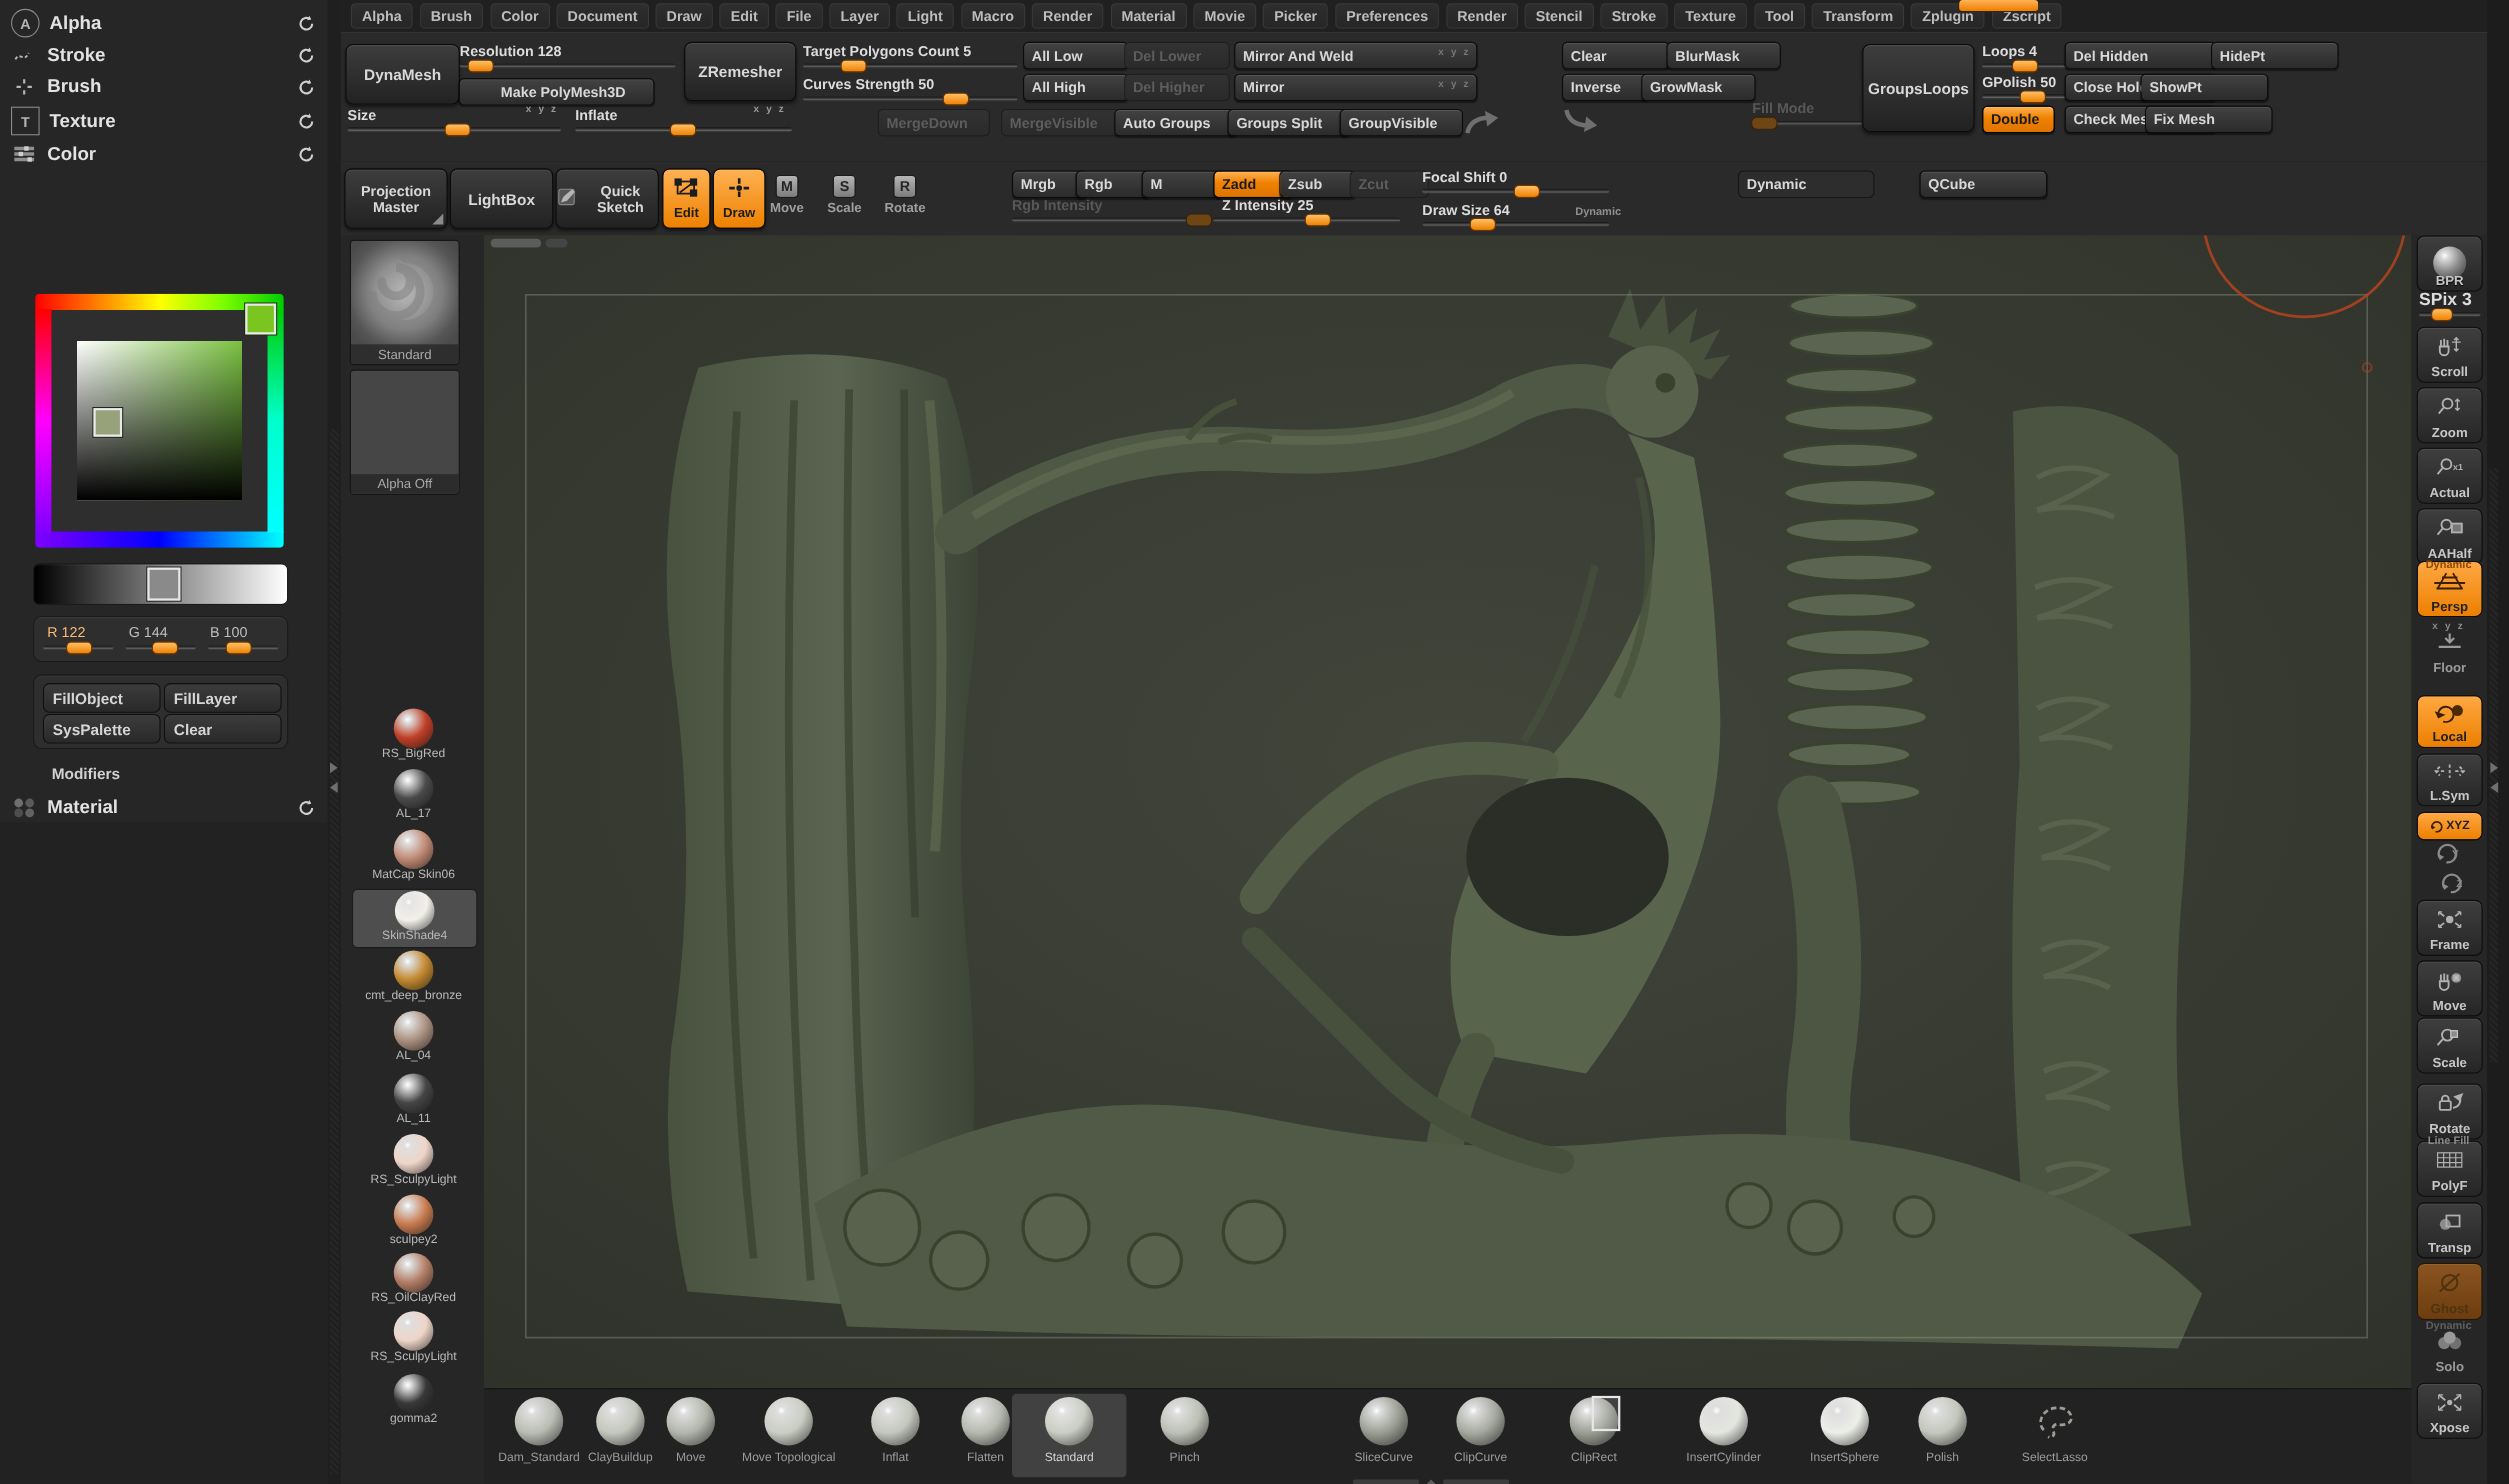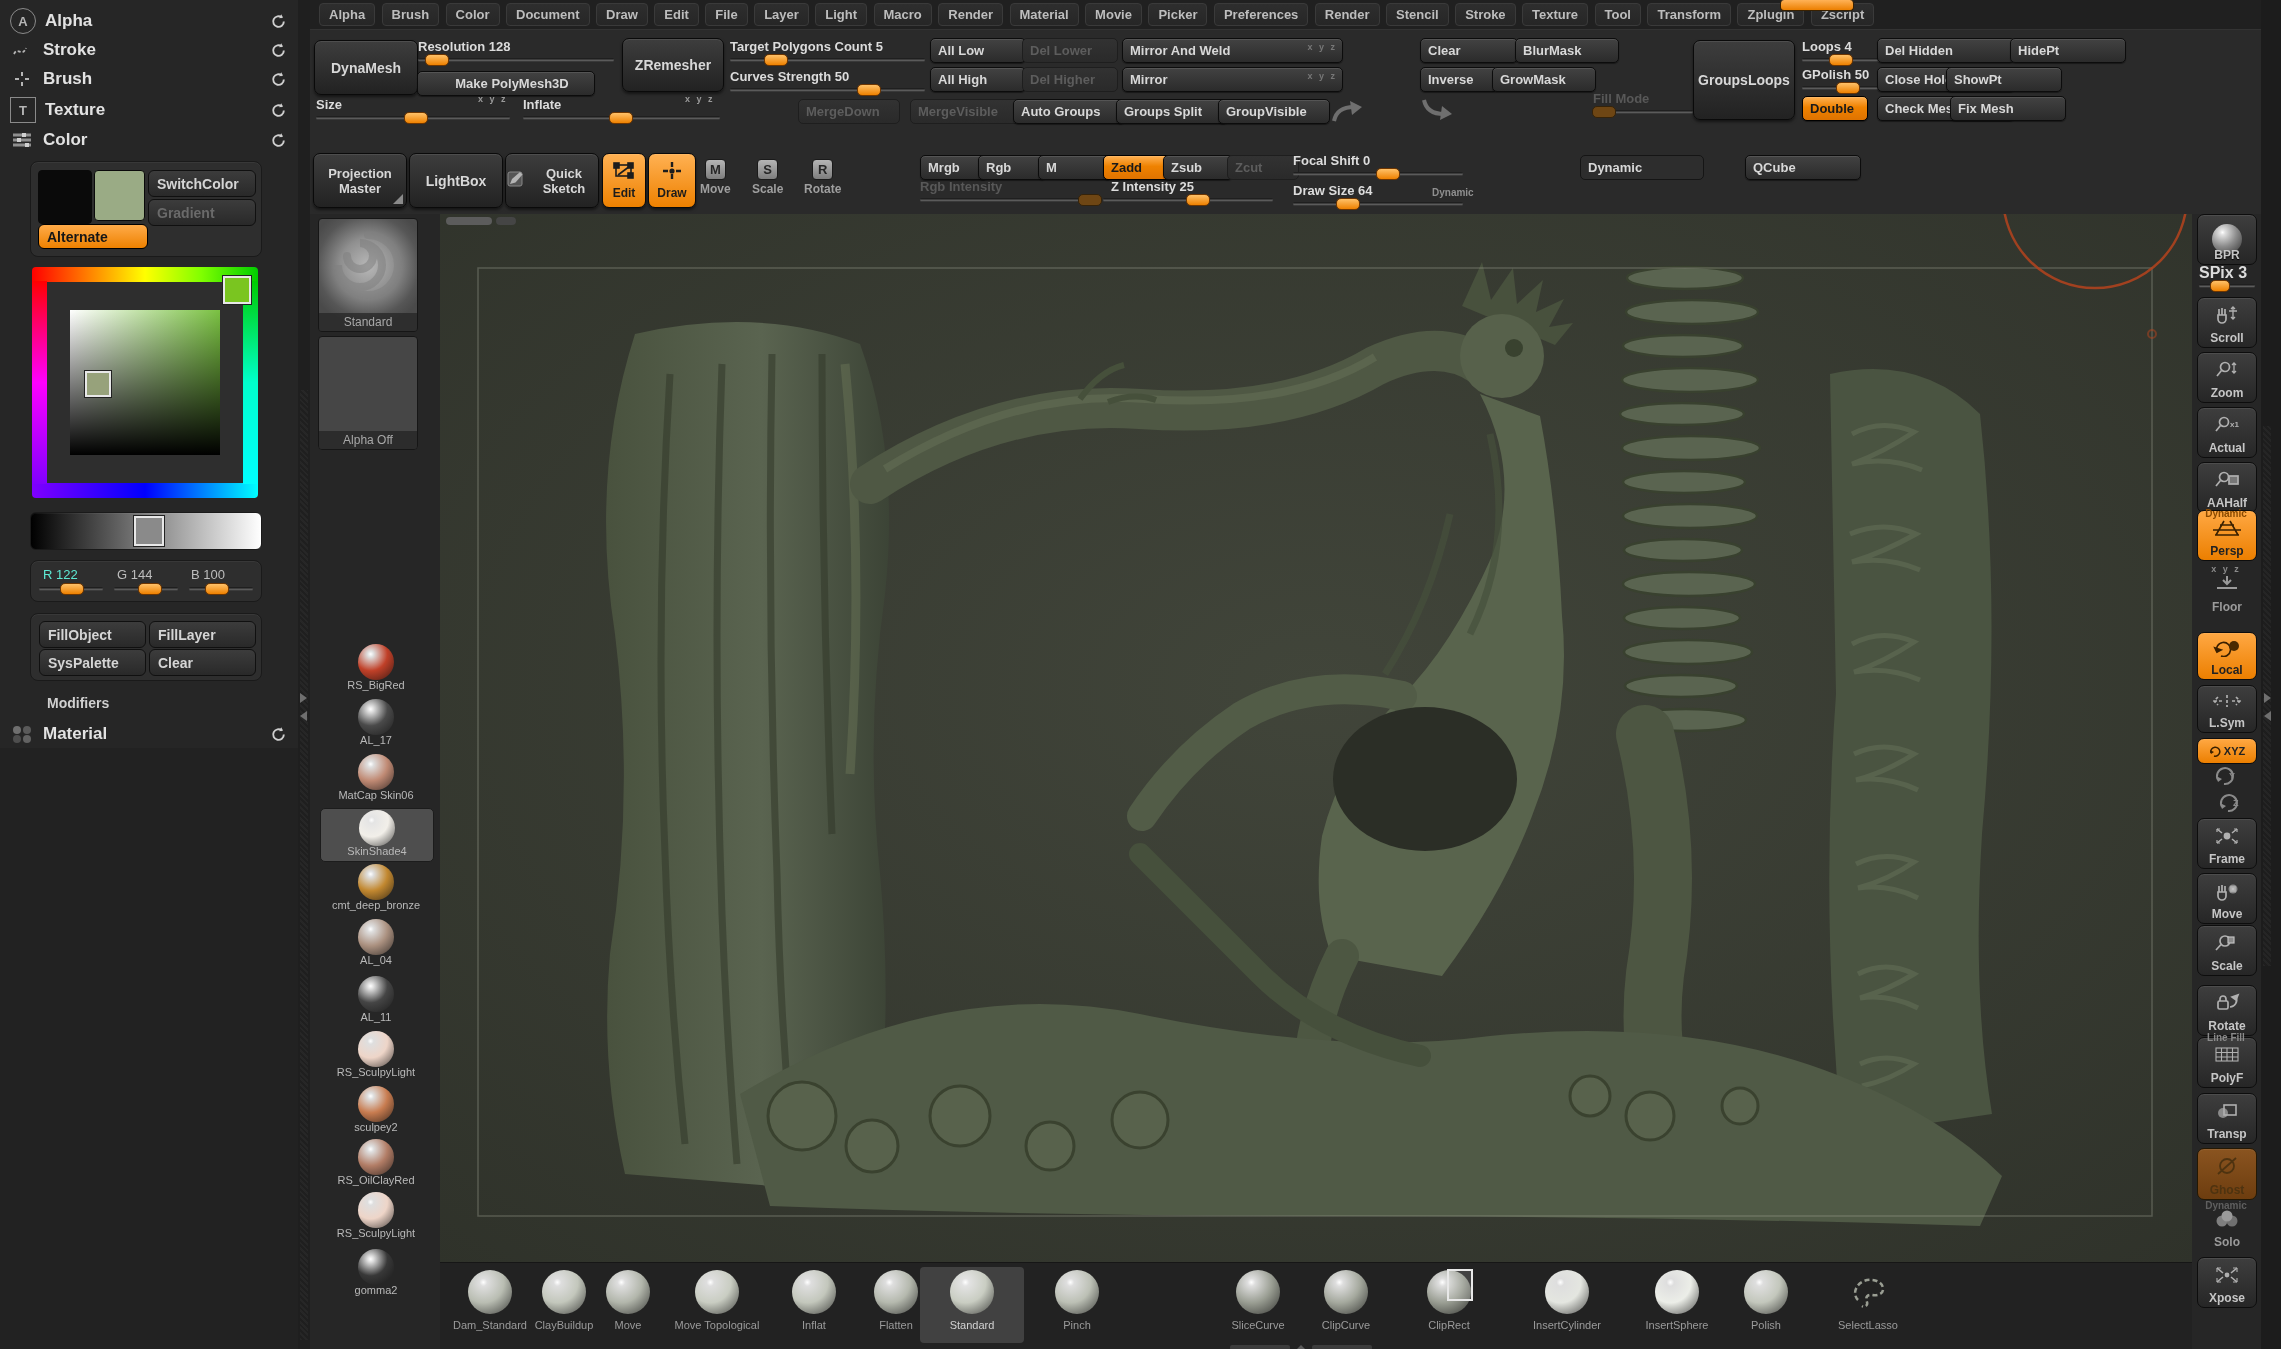--- a/index.html
+++ b/index.html
@@ -159,51 +159,38 @@
         </span>
       <span>Color</span>
       <span class="refbtn">
           <svg width="17" height="17" viewBox="0 0 16 16">
             <path d="M13 8a5 5 0 1 1-1.8-3.8" fill="none" stroke="#cfcfcf" stroke-width="1.8"></path>
             <path d="M10.6 1.2l1.6 3.2-3.5.6z" fill="#cfcfcf"></path>
           </svg>
         </span>
     </div>
 
-    <div class="groupbox" style="left:30px;top:161px;width:230px;height:94px">
-      <div class="swatch" style="left:7px;top:8px;width:52px;height:52px;background:#0a0a0a"></div>
-      <div class="swatch" style="left:63px;top:8px;width:49px;height:49px;background:#9aab85"></div>
-      <div class="pbtn" style="left:117px;top:8px;width:90px">
-          <span>SwitchColor</span>
-        </div>
-      <div class="pbtn dim" style="left:117px;top:37px;width:90px">
-          <span>Gradient</span>
-        </div>
-      <div class="pbtn on" style="left:7px;top:62px;width:92px;height:23px">
-          <span>Alternate</span>
-        </div>
-    </div>
 
     <div class="hue">
       <div class="e" style="left:0;top:0;width:226px;height:15px;background:linear-gradient(to right,#f00,#ff8000,#ff0,#80ff00,#0c0)"></div>
       <div class="e" style="left:0;bottom:0;width:226px;height:15px;background:linear-gradient(to right,#8000ff,#00f,#0ff)"></div>
       <div class="e" style="left:0;top:14px;width:15px;height:203px;background:linear-gradient(#f00,#f0f,#8000ff)"></div>
       <div class="e" style="right:0;top:14px;width:15px;height:203px;background:linear-gradient(#0c0,#0fc,#0ff)"></div>
       <div class="e" style="left:15px;top:15px;width:196px;height:201px;background:#2e2e2e"></div>
       <div class="svsq"></div>
       <div class="marker" style="left:191px;top:9px;width:24px;height:24px;background:#7ac520"></div>
       <div class="marker" style="left:53px;top:104px;width:22px;height:22px;background:#97a27b"></div>
     </div>
 
     <div class="groupbox" style="left:30px;top:512px;width:230px;height:36px;padding:0;background:linear-gradient(to right,#000,#fff);border-radius:6px">
       <div class="marker" style="left:103px;top:3px;width:26px;height:26px;background:#8a8a8a"></div>
     </div>
 
     <div class="groupbox" style="left:30px;top:560px;width:230px;height:40px">
-      <div class="abs" style="left:12px;top:6px;font-size:13px;color:#5eead4;font-weight:normal">R 122</div>
+      <div class="abs" style="left:12px;top:6px;font-size:13px;color:#fdba74;font-weight:normal">R 122</div>
       <div class="abs" style="left:86px;top:6px;font-size:13px;color:#bdbdbd;font-weight:normal">G 144</div>
       <div class="abs" style="left:160px;top:6px;font-size:13px;color:#bdbdbd;font-weight:normal">B 100</div>
       <div class="sl" style="left:8px;top:22px;width:64px">
           <div class="track">
             <div class="hd" style="left:50%"></div>
           </div>
         </div>
       <div class="sl" style="left:83px;top:22px;width:64px">
           <div class="track">
             <div class="hd" style="left:55%"></div>

